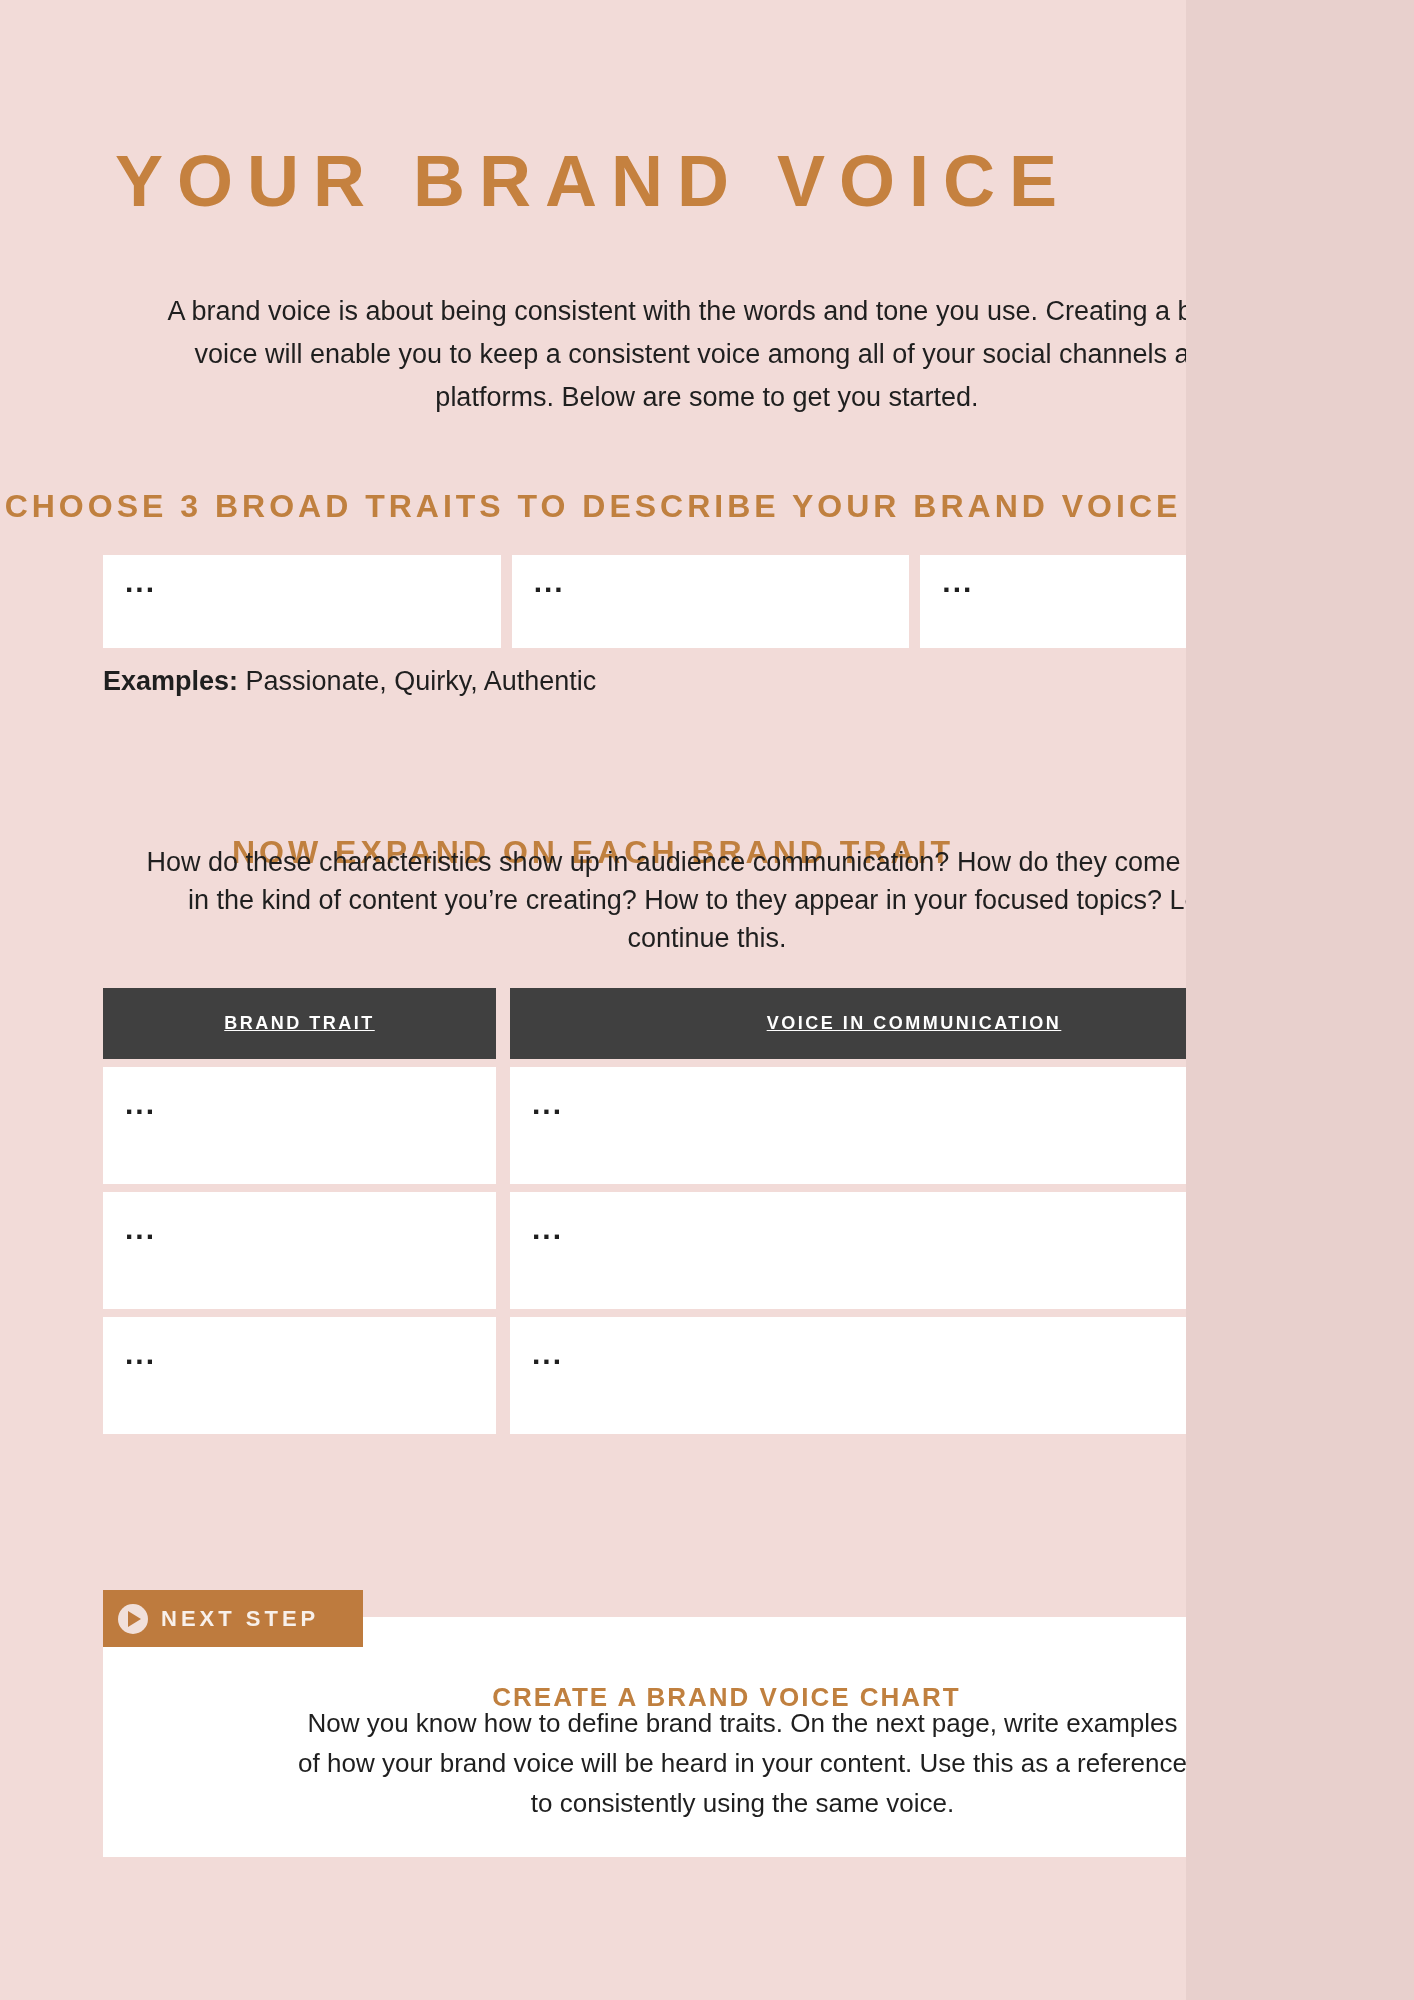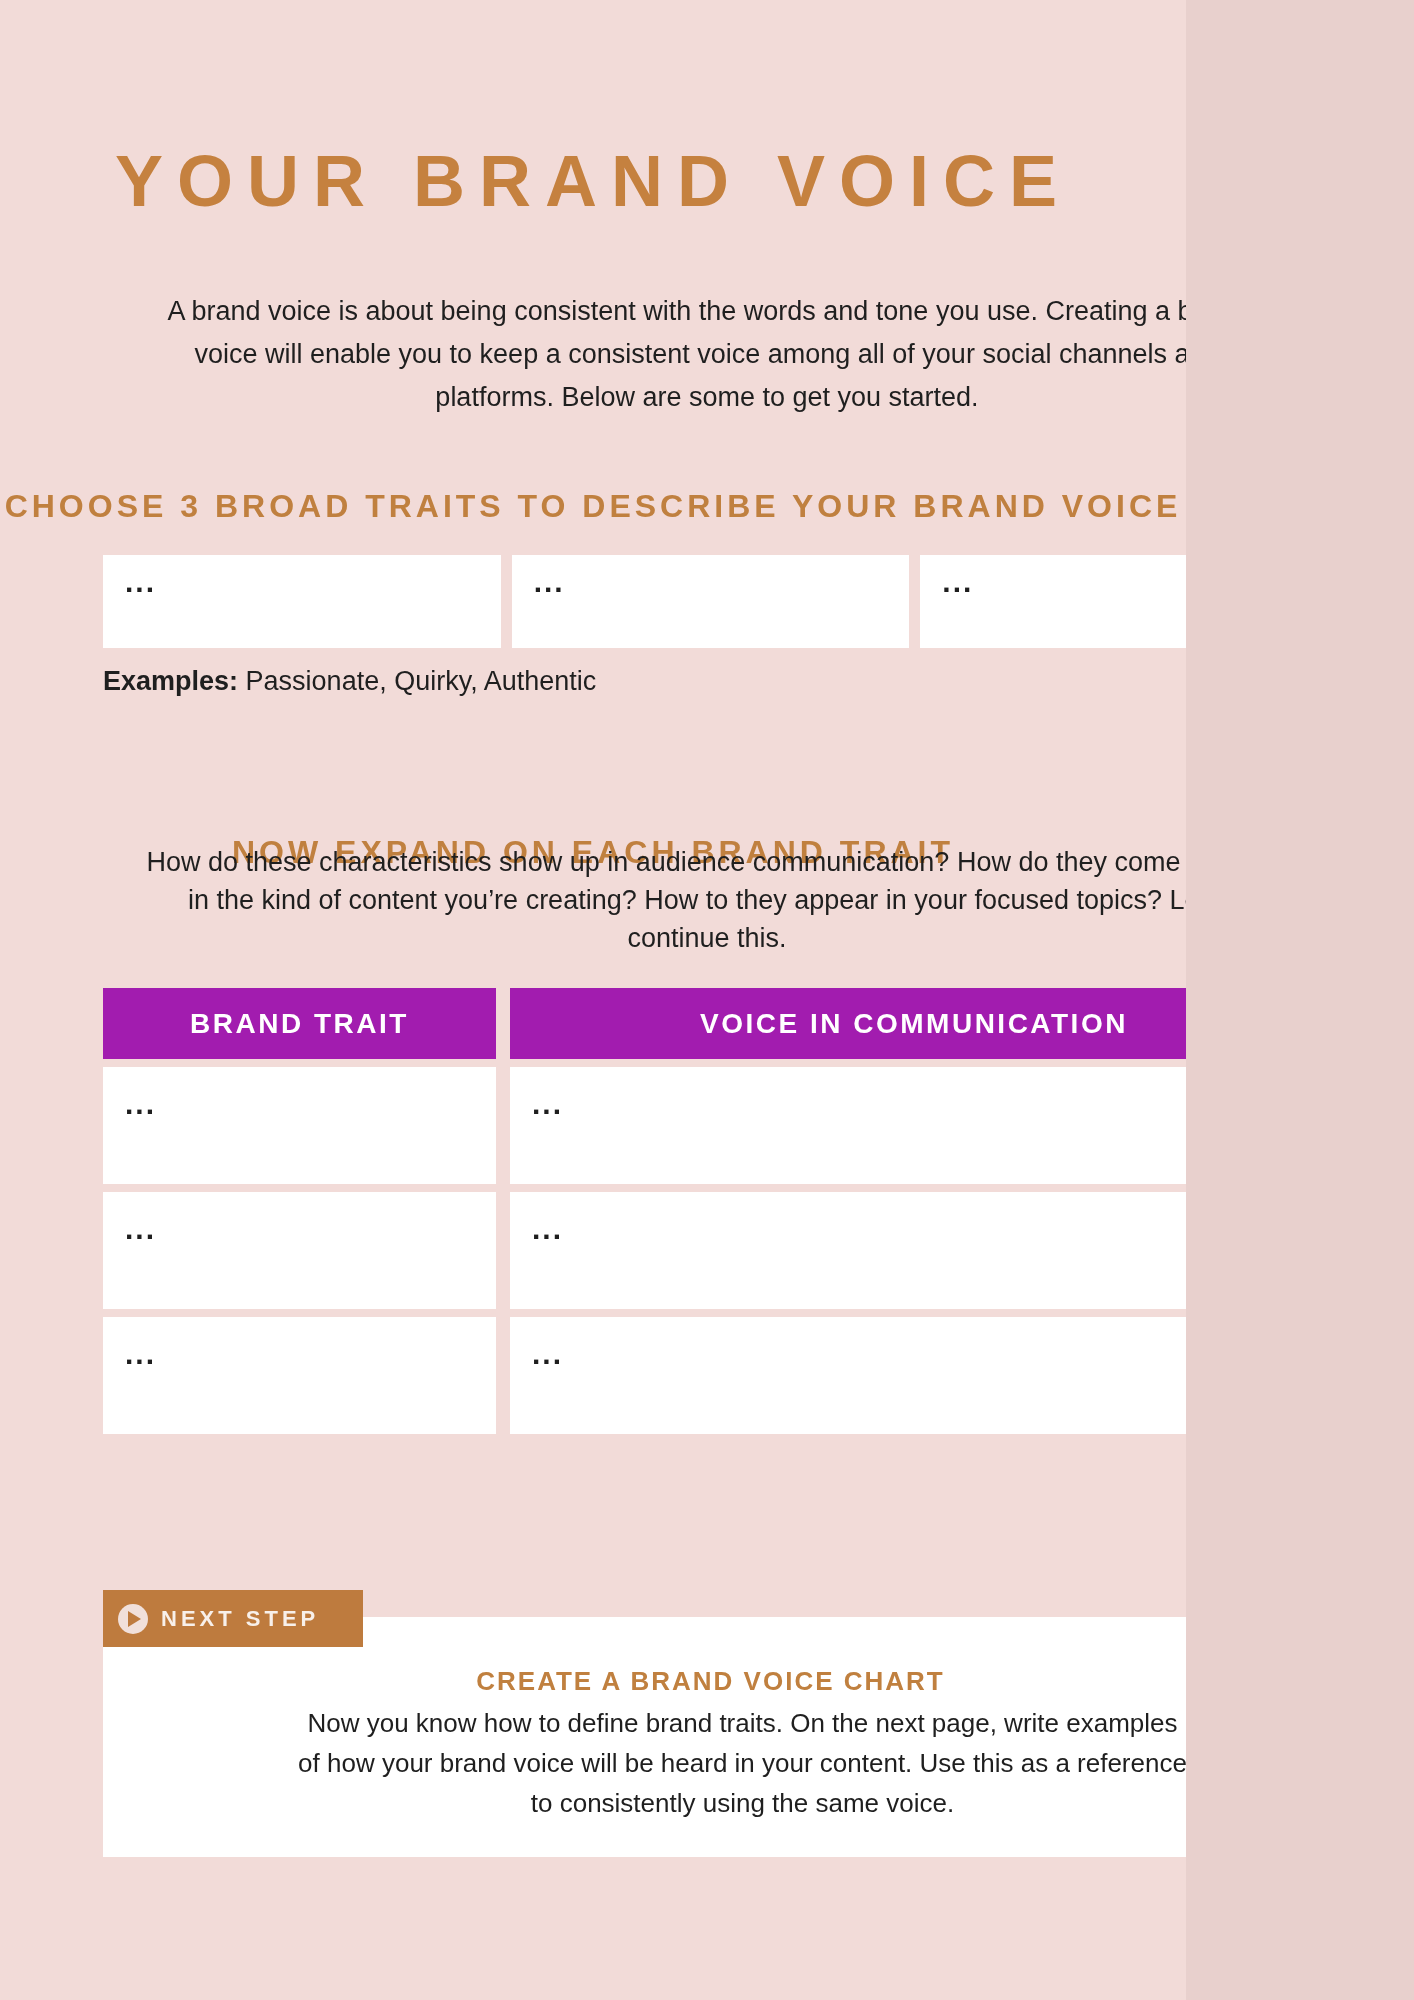--- a/index.html
+++ b/index.html
@@ -58,35 +58,35 @@
   .ex-table{top:1450px;}
   
   .bv-table{
     position:absolute;left:103px;top:988px;width:1215px;
     display:grid;
     grid-template-columns:393px 1fr;
     grid-template-rows:71px 117px 117px 117px;
     column-gap:14px;row-gap:8px;
   }
   .th{
-    background:#a21caf;color:#FFFFFF;
+    background:#404040;color:#FFFFFF;
     display:flex;align-items:center;justify-content:center;
-    font-size:28px;font-weight:bold;letter-spacing:2.5px;
+    font-size:18px;font-weight:bold;letter-spacing:2.5px;text-decoration:underline;
   }
   .td{
     background:#FFFFFF;
     padding:22px 0 0 22px;box-sizing:border-box;
   }
   
   .next-panel{
     position:absolute;left:103px;top:1617px;width:1215px;height:240px;
     background:#FFFFFF;
   }
   .next-heading{
-    position:absolute;top:49px;left:0;width:100%;margin:0;
+    position:absolute;top:49px;left:0;width:100%;margin:16px;
     text-align:center;
     font-size:26px;font-weight:bold;letter-spacing:2px;color:#C0803F;
   }
   .next-par{
     position:absolute;top:86px;left:0;width:100%;margin:0;
     text-align:center;white-space:pre-line;
     font-size:26px;line-height:40px;font-weight:300;color:#1F1F1F;padding-left:32px;
   }
   .badge{
     position:absolute;left:103px;top:1590px;width:260px;height:57px;

